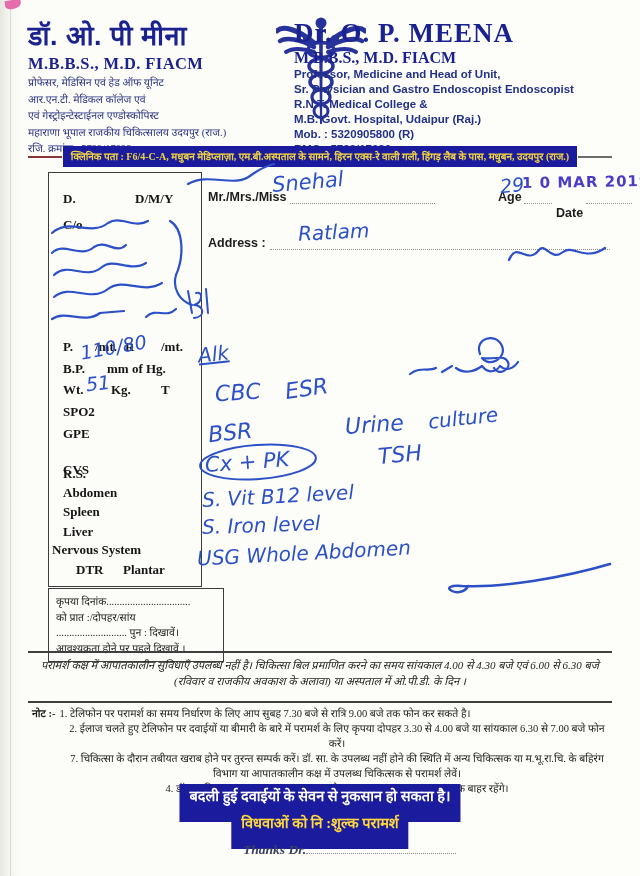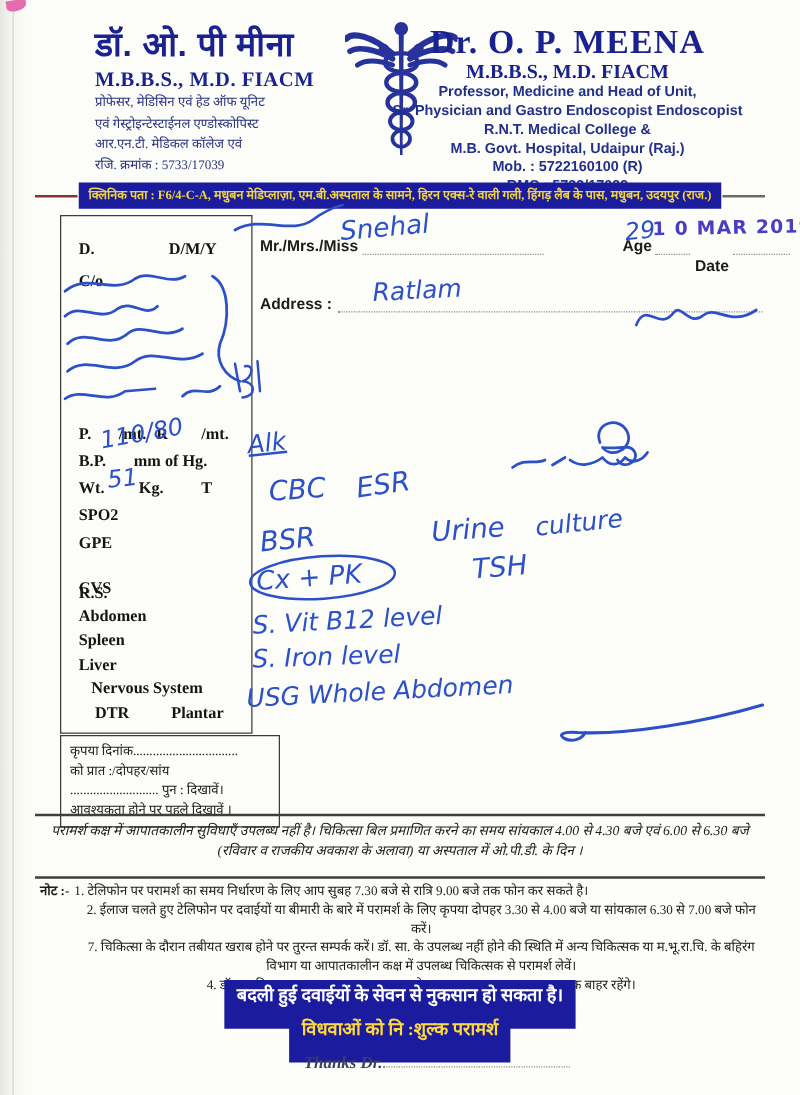--- a/index.html
+++ b/index.html
@@ -3,25 +3,25 @@
 <meta charset="utf-8">
 <style>
   html,body{margin:0;padding:0;background:#9a9a96;}
   .sheet{position:relative;width:640px;height:876px;overflow:hidden;
          background:linear-gradient(90deg,#e7e7e0 0px,#f6f6f0 9px,#fcfcf8 22px,#fdfdf9 100%);
          font-family:"Liberation Serif",serif;color:#1d1d1d;}
   .abs{position:absolute;}
   .scan-edge{position:absolute;left:10px;top:0;width:1px;height:100%;background:#d8d8d0;}
   .pink-mark{position:absolute;left:5px;top:0;width:16px;height:9px;background:#e56cae;border-radius:0 0 60% 40%;transform:rotate(-8deg);}
   
-  .hdr-left{position:absolute;left:28px;top:16px;width:240px;margin-left:48px;}
+  .hdr-left{position:absolute;left:28px;top:16px;width:240px;}
   .hdr-left .nm{font-family:"Liberation Sans",sans-serif;font-weight:bold;font-size:27px;color:#1b2290;letter-spacing:.5px;}
   .hdr-left .dg{font-weight:bold;font-size:16.5px;color:#1b2290;margin-top:1px;letter-spacing:.4px;}
   .hdr-left .ln{font-size:10.5px;line-height:15.5px;color:#2a3380;margin-top:1px;}
-  .hdr-right{position:absolute;right:26px;top:18px;width:320px;text-align:center;}
+  .hdr-right{position:absolute;right:26px;top:18px;width:320px;text-align:left;}
   .hdr-right .nm{font-weight:bold;font-size:27px;color:#1a2290;letter-spacing:1px;}
   .hdr-right .dg{font-weight:bold;font-size:16px;color:#1a2290;}
   .hdr-right .ln{font-family:"Liberation Sans",sans-serif;font-weight:bold;font-size:11.5px;line-height:15px;color:#22308a;}
   
   .clinic-bar{position:absolute;left:63px;top:146px;width:514px;height:21px;background:#1b1b9e;
               color:#f2d53e;font-weight:bold;font-size:10px;line-height:21px;text-align:center;
               font-family:"Liberation Serif",serif;white-space:nowrap;overflow:hidden;}
   .rule{position:absolute;height:2px;}
   
   .exam-box{position:absolute;left:48px;top:172px;width:152px;height:413px;border:1.6px solid #3c3c3c;background:transparent;}
@@ -54,22 +54,23 @@
 <body>
 
 <div class="sheet">
   <div class="scan-edge"></div>
   <div class="pink-mark"></div>
 
   <div class="hdr-left">
     <div class="nm">डॉ. ओ. पी मीना</div>
     <div class="dg">M.B.B.S., M.D. FIACM</div>
     <div class="ln">प्रोफेसर, मेडिसिन एवं हेड ऑफ यूनिट</div>
+    <div class="ln">आर.एन.टी. मेडिकल कॉलेज एवं</div>
     <div class="ln">एवं गेस्ट्रोइन्टेस्टाईनल एण्डोस्कोपिस्ट</div>
-    <div class="ln">आर.एन.टी. मेडिकल कॉलेज एवं</div>
+    <div class="ln">महाराणा भूपाल राजकीय चिकित्सालय उदयपुर (राज.)</div>
     <div class="ln">रजि. क्रमांक : 5733/17039</div>
   </div>
 
   <svg class="abs" style="left:276px;top:12px;" width="90" height="122" viewBox="0 0 90 122">
     <g fill="none" stroke="#27339b" stroke-linecap="round">
       <circle cx="45" cy="11" r="5.5" fill="#27339b" stroke="none"></circle>
       <path d="M43 16 L47 16 L46 112 L44 112 Z" fill="#27339b" stroke="none"></path>
       <path d="M38 31 C 22 17, 6 13, 1 19" stroke-width="5"></path>
       <path d="M38 35 C 24 27, 10 25, 4 29" stroke-width="4.5"></path>
       <path d="M38 40 C 26 36, 16 36, 10 40" stroke-width="4"></path>
@@ -86,21 +87,21 @@
     </g>
   </svg>
 
   <div class="hdr-right">
     <div class="nm">Dr. O. P. MEENA</div>
     <div class="dg">M.B.B.S., M.D. FIACM</div>
     <div class="ln">Professor, Medicine and Head of Unit,</div>
     <div class="ln">Sr. Physician and Gastro Endoscopist Endoscopist</div>
     <div class="ln">R.N.T. Medical College &amp;</div>
     <div class="ln">M.B. Govt. Hospital, Udaipur (Raj.)</div>
-    <div class="ln">Mob. : 5722160100 (R)</div>
+    <div class="ln">Mob. : 5320905800 (R)</div>
     <div class="ln">RMC : 5733/17039</div>
   </div>
 
   <div class="rule" style="left:28px;top:156px;width:34px;background:#8a3535;"></div>
   <div class="clinic-bar">क्लिनिक पता : F6/4-C-A, मधुबन मेडिप्लाज़ा, एम.बी.अस्पताल के सामने, हिरन एक्स-रे वाली गली, हिंगड़ लैब के पास, मधुबन, उदयपुर (राज.)</div>
   <div class="rule" style="left:578px;top:156px;width:34px;background:#6c6c6c;"></div>
 
   <div class="plabel" style="left:208px;top:190px;">Mr./Mrs./Miss</div>
   <div class="dots" style="left:290px;top:202px;width:145px;"></div>
   <div class="plabel" style="left:498px;top:190px;">Age</div>
@@ -129,23 +130,23 @@
     <span class="cell" style="left:62px;top:209px;">Kg.</span>
     <span class="cell" style="left:112px;top:209px;">T</span>
 
     <span class="cell" style="left:14px;top:231px;">SPO2</span>
     <span class="cell" style="left:14px;top:253px;">GPE</span>
     <span class="cell" style="left:14px;top:273px;margin-top:16px;">CVS</span>
     <span class="cell" style="left:14px;top:293px;">R.S.</span>
     <span class="cell" style="left:14px;top:312px;">Abdomen</span>
     <span class="cell" style="left:14px;top:331px;">Spleen</span>
     <span class="cell" style="left:14px;top:351px;">Liver</span>
-    <span class="cell" style="left:24px;top:369px;">Nervous System</span>
+    <span class="cell" style="left:3px;top:369px;">Nervous System</span>
     <span class="cell" style="left:27px;top:389px;">DTR</span>
-    <span class="cell" style="left:88px;top:389px;">Plantar</span>
+    <span class="cell" style="left:74px;top:389px;">Plantar</span>
   </div>
 
   <div class="revisit-box">
     <div class="ln">कृपया दिनांक................................</div>
     <div class="ln">को प्रात :/दोपहर/सांय</div>
     <div class="ln">........................... पुन : दिखावें।</div>
     <div class="ln">आवश्यकता होने पर पहले दिखावें ।</div>
   </div>
 
   <div class="hw" style="left:272px;top:170px;font-size:21px;transform:rotate(-5deg);">Snehal</div>

